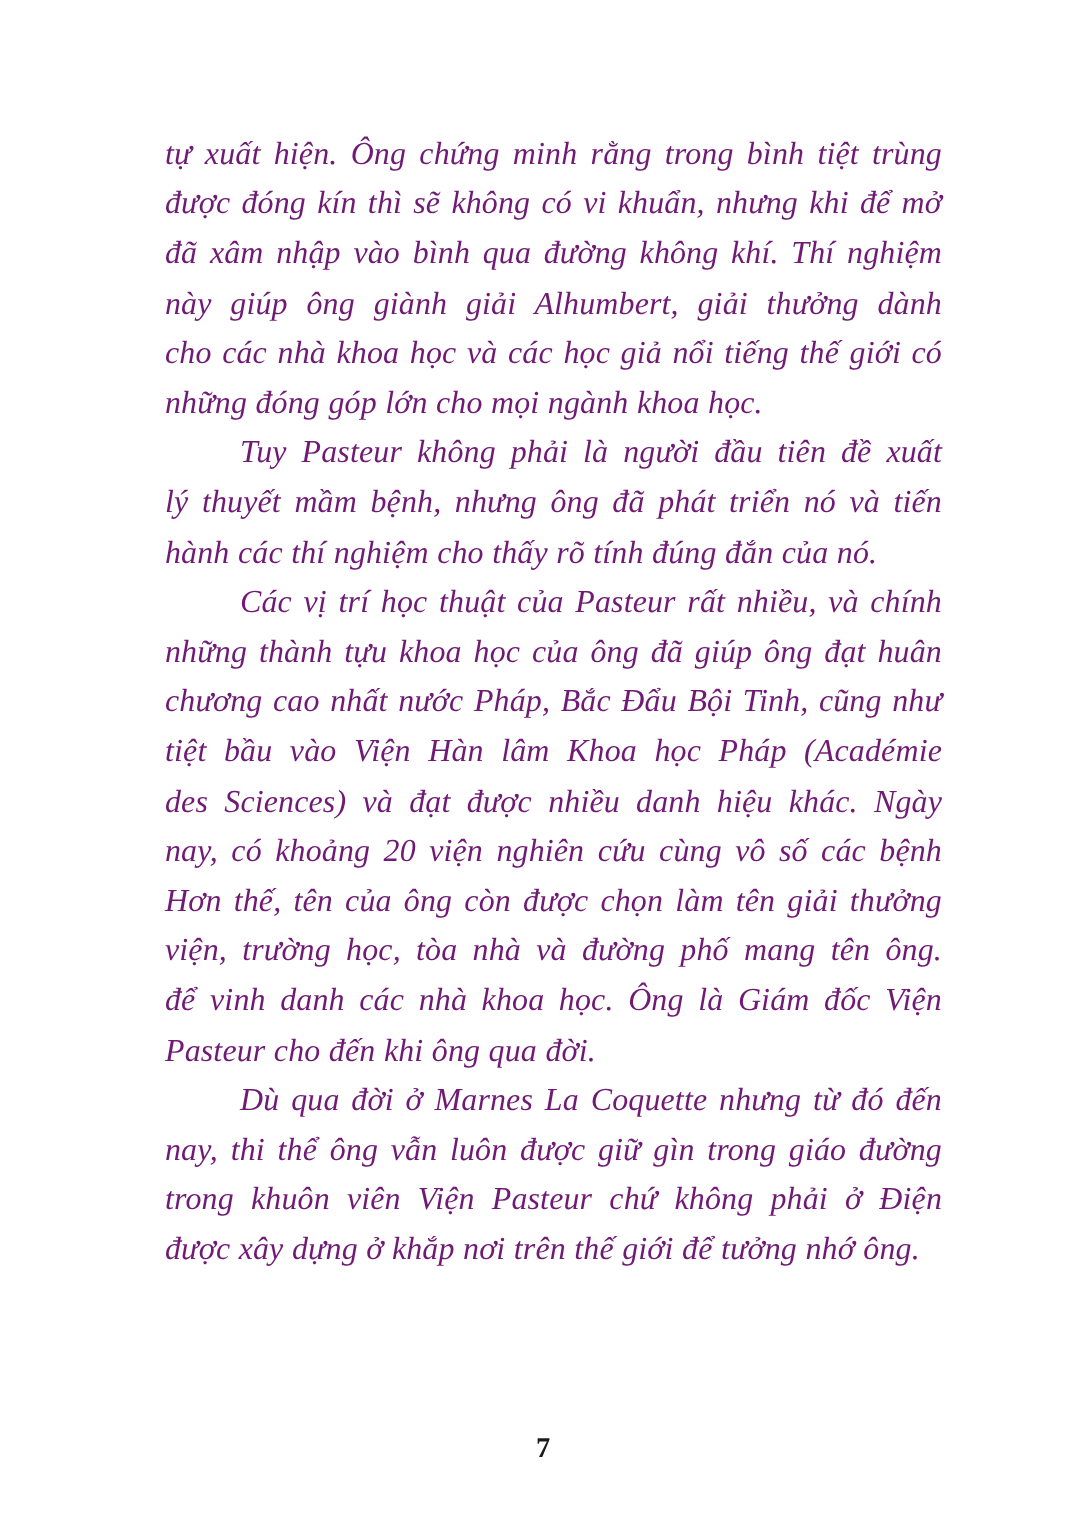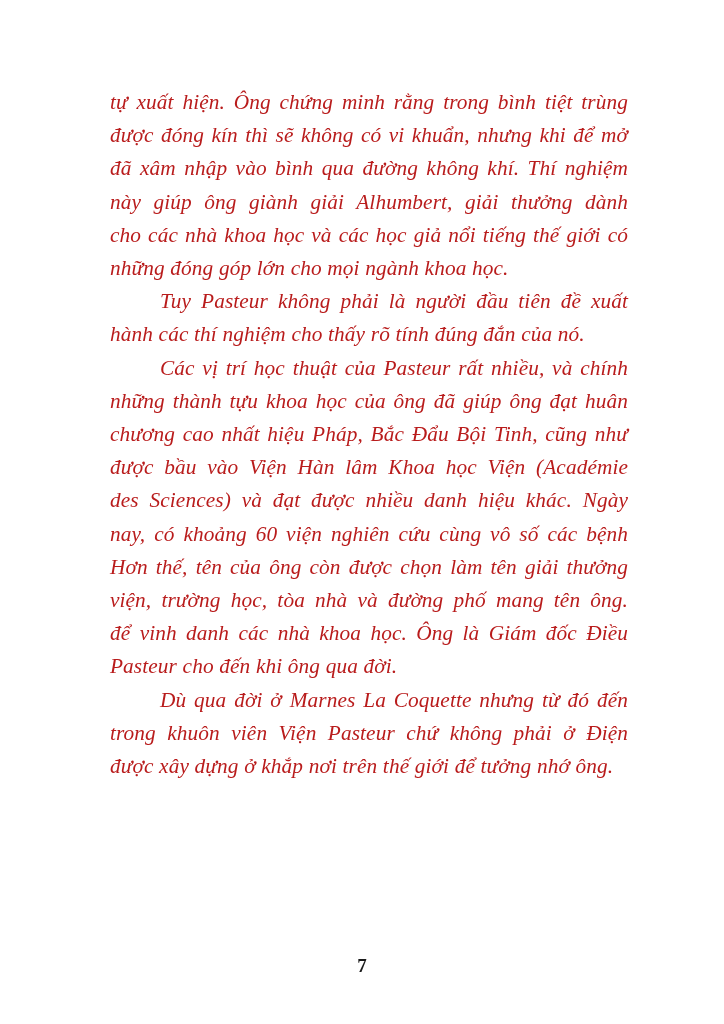--- a/index.html
+++ b/index.html
@@ -29,21 +29,21 @@
     left: 110px;
     top: 86px;
     width: 518px;
   }
 
   .para {
     margin: 0;
     font-style: italic;
     font-size: 21.3px;
     line-height: 33.2px;
-    color: #b91c1c;
+    color: #701a75;
     text-align: justify;
     text-justify: inter-word;
     letter-spacing: 0.1px;
     word-spacing: 0.2px;
     hyphens: none;
     -webkit-hyphens: none;
   }
 
   .para + .para {
     margin-top: 0;
@@ -89,38 +89,40 @@
       <span class="ln">tự xuất hiện. Ông chứng minh rằng trong bình tiệt trùng</span>
       <span class="ln">được đóng kín thì sẽ không có vi khuẩn, nhưng khi để mở</span>
       <span class="ln">đã xâm nhập vào bình qua đường không khí. Thí nghiệm</span>
       <span class="ln">này giúp ông giành giải Alhumbert, giải thưởng dành</span>
       <span class="ln">cho các nhà khoa học và các học giả nổi tiếng thế giới có</span>
       <span class="ln last">những đóng góp lớn cho mọi ngành khoa học.</span>
     </p>
 
     <p class="para">
       <span class="ln indent-line">Tuy Pasteur không phải là người đầu tiên đề xuất</span>
+      <span class="ln">lý thuyết mầm bệnh, nhưng ông đã phát triển nó và tiến</span>
       <span class="ln last">hành các thí nghiệm cho thấy rõ tính đúng đắn của nó.</span>
     </p>
 
     <p class="para">
       <span class="ln indent-line">Các vị trí học thuật của Pasteur rất nhiều, và chính</span>
       <span class="ln">những thành tựu khoa học của ông đã giúp ông đạt huân</span>
-      <span class="ln">chương cao nhất hiệu Pháp, Bắc Đẩu Bội Tinh, cũng như</span>
-      <span class="ln">được bầu vào Viện Hàn lâm Khoa học Viện (Académie</span>
+      <span class="ln">chương cao nhất nước Pháp, Bắc Đẩu Bội Tinh, cũng như</span>
+      <span class="ln">tiệt bầu vào Viện Hàn lâm Khoa học Pháp (Académie</span>
       <span class="ln">des Sciences) và đạt được nhiều danh hiệu khác. Ngày</span>
-      <span class="ln">nay, có khoảng 60 viện nghiên cứu cùng vô số các bệnh</span>
+      <span class="ln">nay, có khoảng 20 viện nghiên cứu cùng vô số các bệnh</span>
       <span class="ln">Hơn thế, tên của ông còn được chọn làm tên giải thưởng</span>
       <span class="ln">viện, trường học, tòa nhà và đường phố mang tên ông.</span>
-      <span class="ln">để vinh danh các nhà khoa học. Ông là Giám đốc Điều</span>
+      <span class="ln">để vinh danh các nhà khoa học. Ông là Giám đốc Viện</span>
       <span class="ln last">Pasteur cho đến khi ông qua đời.</span>
     </p>
 
     <p class="para">
       <span class="ln indent-line">Dù qua đời ở Marnes La Coquette nhưng từ đó đến</span>
+      <span class="ln">nay, thi thể ông vẫn luôn được giữ gìn trong giáo đường</span>
       <span class="ln">trong khuôn viên Viện Pasteur chứ không phải ở Điện</span>
       <span class="ln last">được xây dựng ở khắp nơi trên thế giới để tưởng nhớ ông.</span>
     </p>
 
   </div>
 
   <div class="page-number">7</div>
 
 </div>
 

